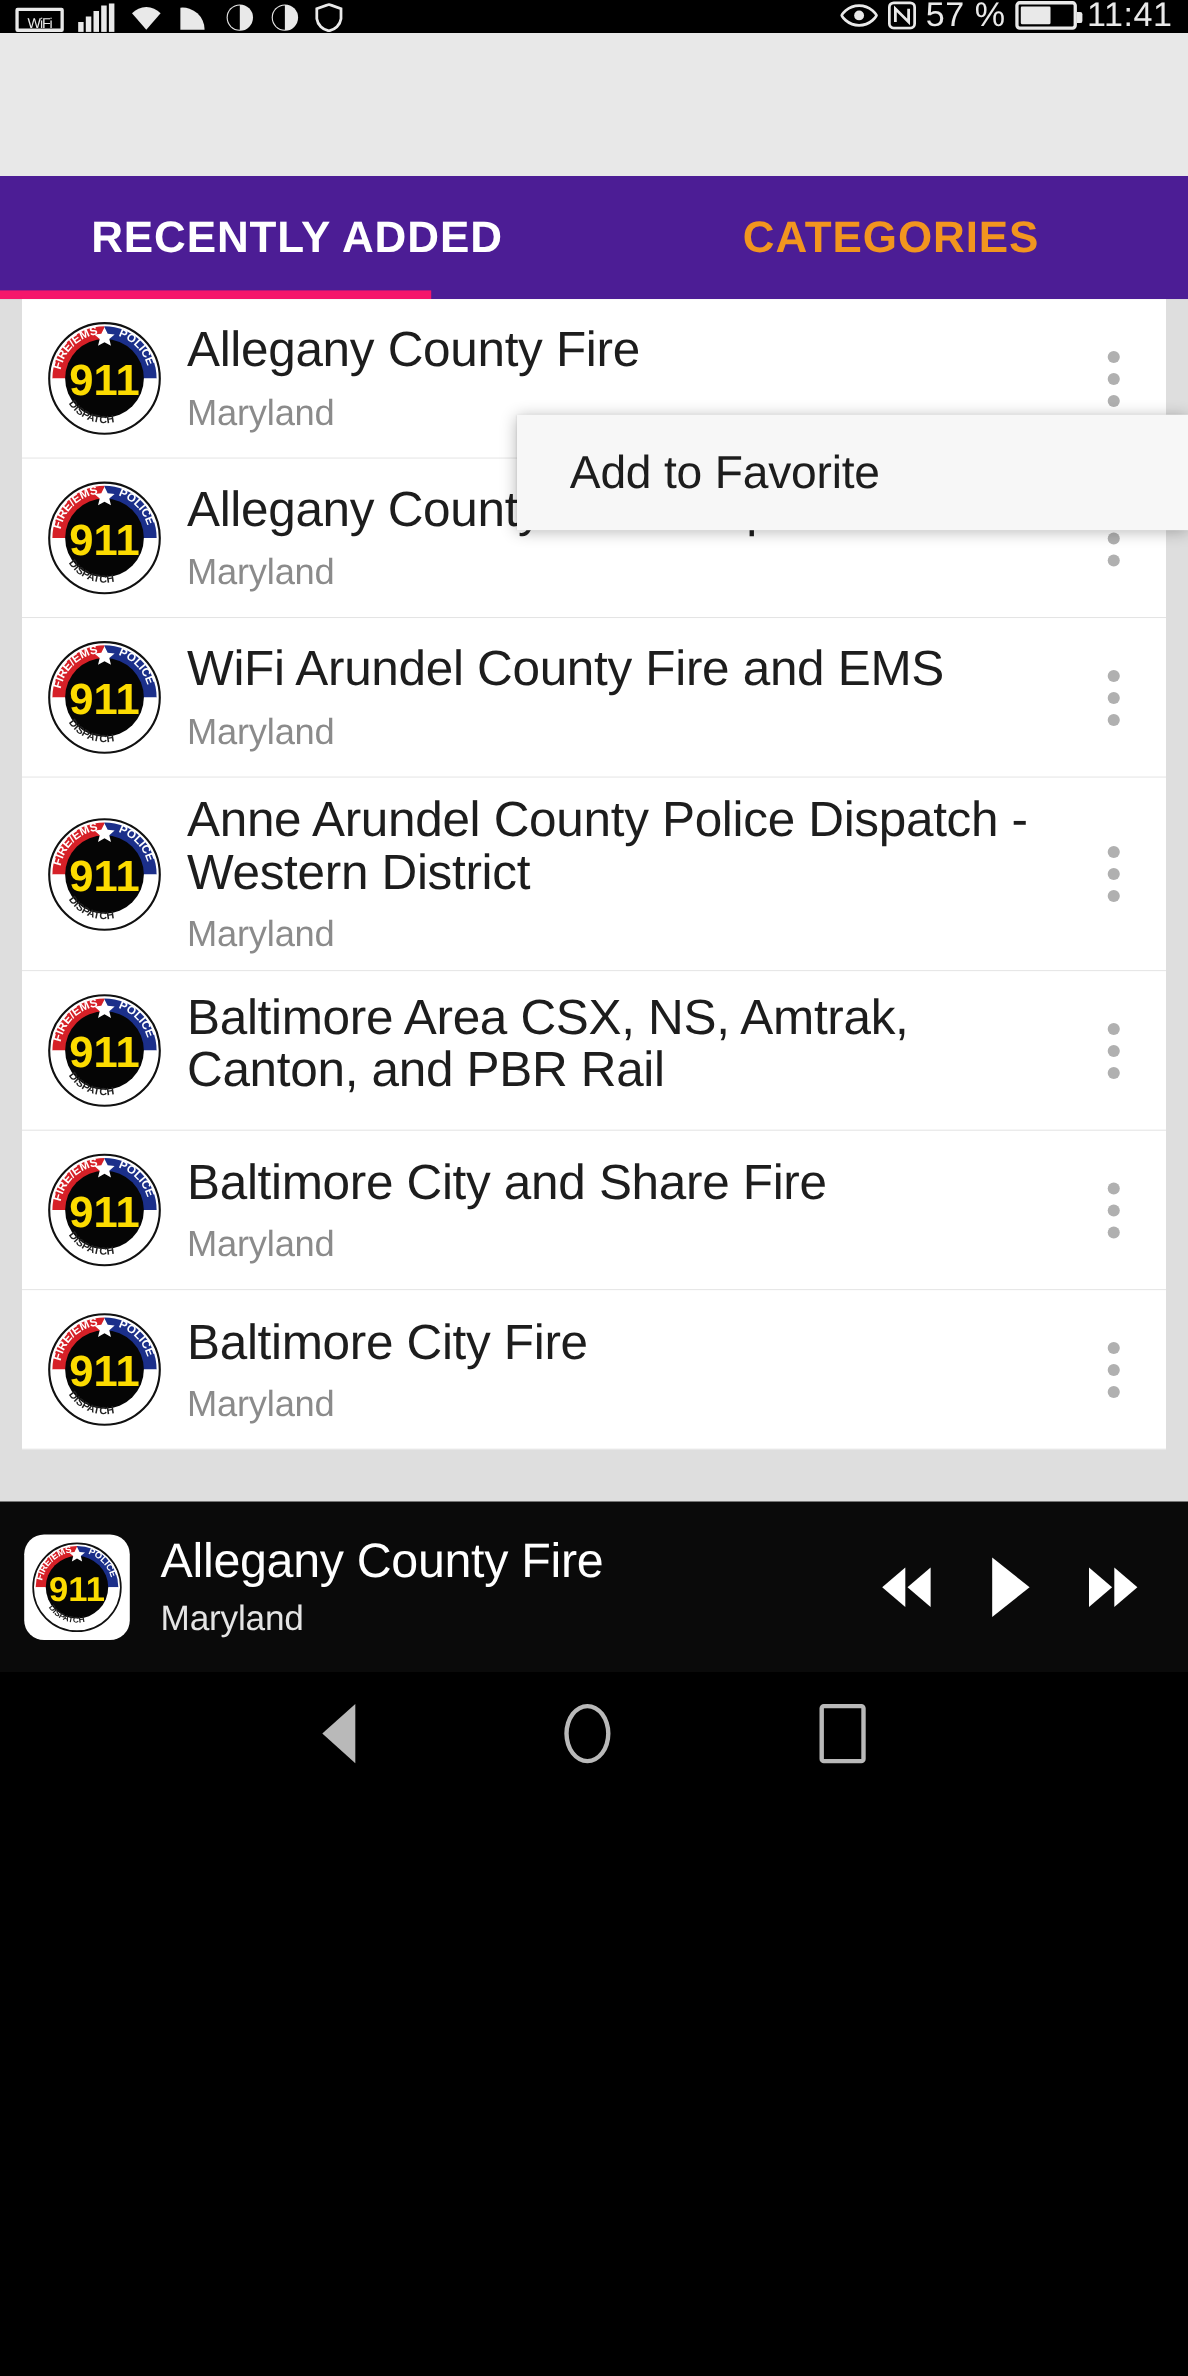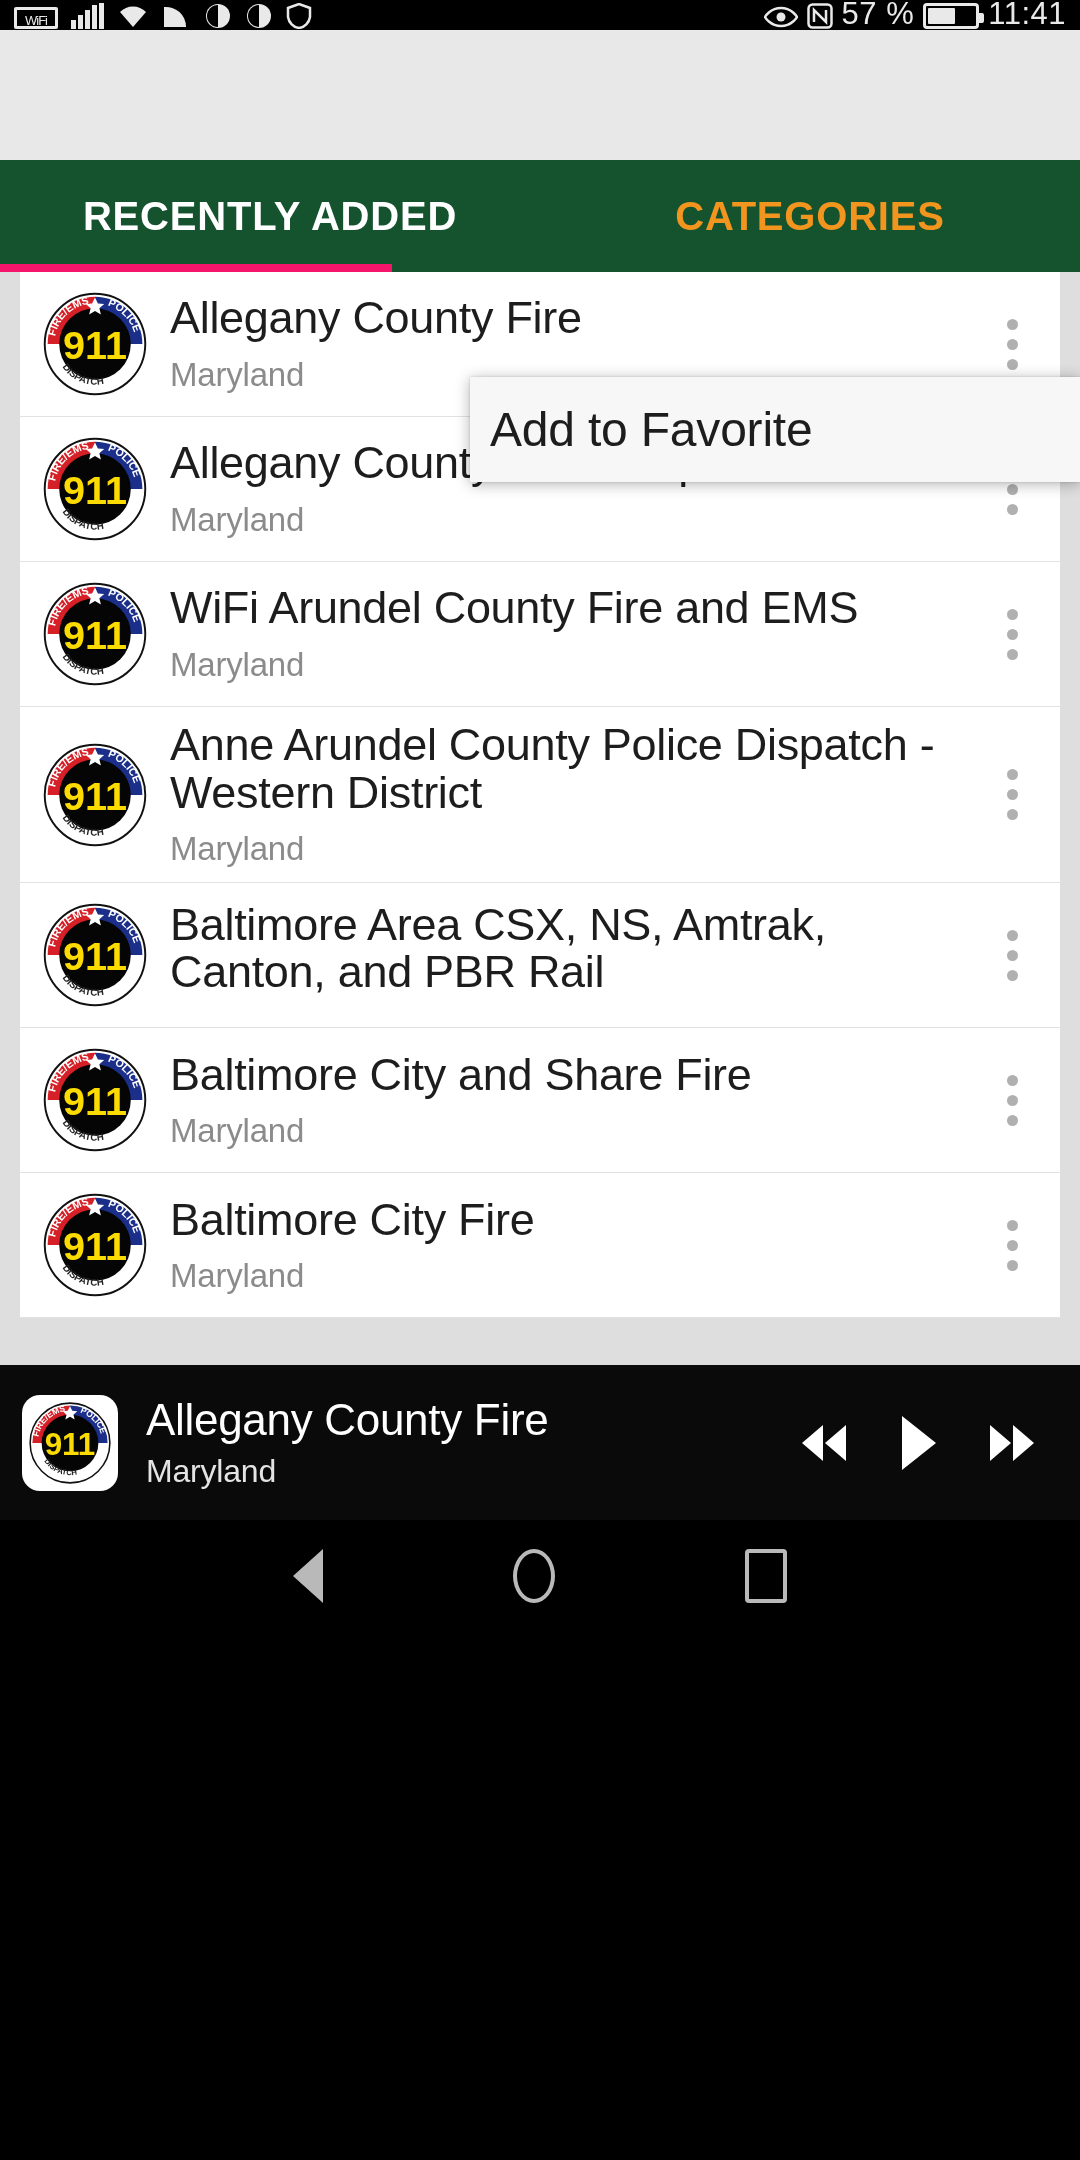--- a/index.html
+++ b/index.html
@@ -13,21 +13,21 @@
 
   
   .statusbar{
     position:absolute; top:0; left:0; width:1080px; height:30px;
     background:#000; color:#e9e9e9;
     display:flex; align-items:flex-end; justify-content:space-between;
     padding:0 14px 1px 14px;
     overflow:hidden;
   }
   .sb-left{ display:flex; align-items:flex-end; gap:13px; height:16px; }
-  .sb-right{ display:flex; align-items:flex-end; gap:9px; height:30px; }
+  .sb-right{ display:flex; align-items:center; gap:9px; height:30px; }
   .sb-ic{ display:block; }
   .sb-text{ font-size:31px; line-height:30px; letter-spacing:.5px; font-weight:400; }
   .wifi-box{
     width:44px;height:22px;border:3px solid #e9e9e9;border-radius:2px;
     display:flex;align-items:flex-end;justify-content:center;
     font-size:13px;line-height:11px;letter-spacing:-1px;overflow:hidden;
   }
   .battery{
     width:56px;height:26px;border:3px solid #e9e9e9;border-radius:4px;
     position:relative; display:flex; align-items:stretch; padding:2px;
@@ -47,21 +47,21 @@
     flex:1; color:#fff; font-size:53px; font-weight:700; letter-spacing:-.4px;
     white-space:nowrap; overflow:hidden; text-overflow:ellipsis;
     padding-right:24px; padding-left:42px;
   }
   .search-btn{ width:128px; display:flex; align-items:center; justify-content:center; cursor:pointer; }
   .search-btn svg{ display:block; }
 
   
   .tabbar{
     position:absolute; top:160px; left:0; width:1080px; height:112px;
-    background:#14532d; display:flex;
+    background:#4c1d95; display:flex;
   }
   .tab{
     flex:1; display:flex; align-items:center; justify-content:center;
     font-size:40px; font-weight:700; letter-spacing:.8px; cursor:pointer;
     position:relative;
   }
   .tab.active{ color:#ffffff; }
   .tab.inactive{ color:#f2951f; }
   .tab-indicator{
     position:absolute; top:264px; left:0; width:392px; height:8px; background:#f5166b;
@@ -92,21 +92,21 @@
 
   
   .popup{
     position:absolute; top:377px; left:470px; width:610px;
     background:#f7f7f7;
     box-shadow:0 2px 14px rgba(0,0,0,.30), 0 0 2px rgba(0,0,0,.16);
     z-index:40;
   }
   .popup-item{
     height:105px; display:flex; align-items:center;
-    padding-left:20px; font-size:48px; color:#1d1d1d; cursor:pointer;
+    padding-left:48px; font-size:42px; color:#1d1d1d; cursor:pointer;
     letter-spacing:-.2px;
   }
 
   
   .player{
     position:absolute; top:1365px; left:0; width:1080px; height:155px;
     background:#0a0a0a; display:flex; align-items:center; padding:0 22px;
   }
   .player-logo{
     width:96px; height:96px; flex:0 0 96px; background:#fff; border-radius:18px;

